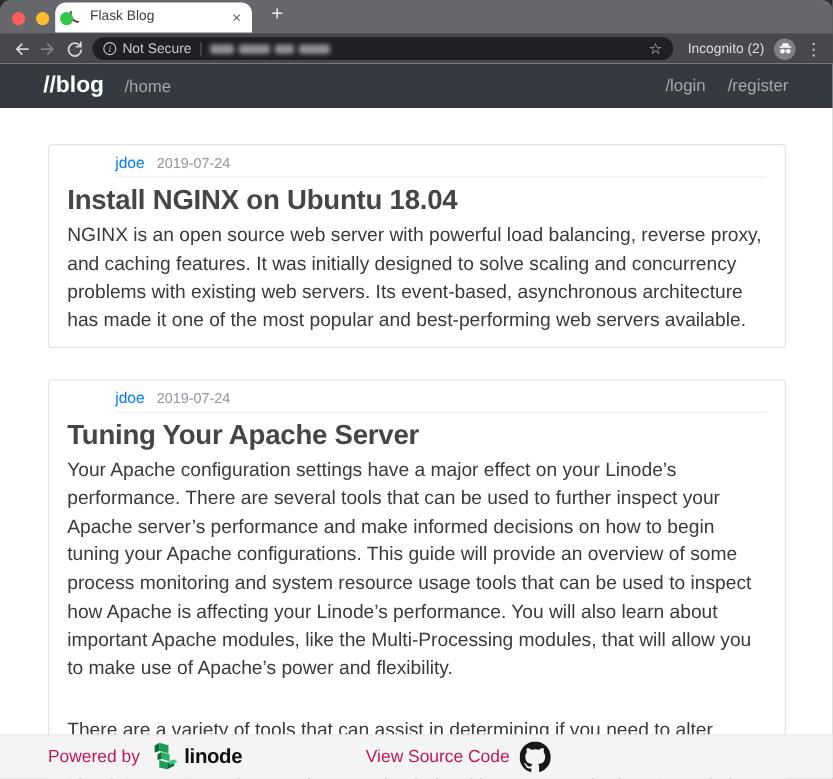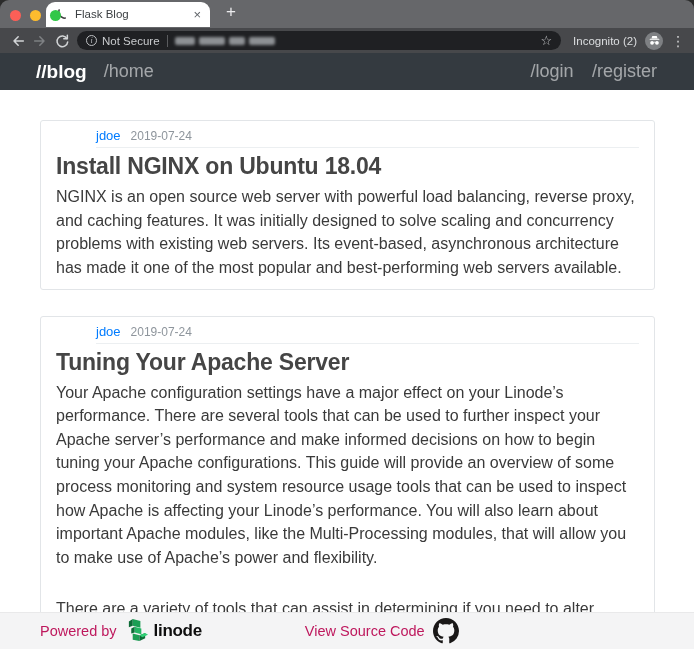--- a/index.html
+++ b/index.html
@@ -30,21 +30,21 @@
   .url-redacted i { display:block; height:8px; border-radius:2px; background:#8d9094; }
   .omni-star { margin-left:auto; color:#c6c8cb; font-size:13px; line-height:1; }
   .incog-label { font-size:11.5px; color:#dcdee0; margin:0 8px 0 6px; white-space:nowrap; }
   .incog-badge { width:18px; height:18px; border-radius:50%; background:#7e8083; display:flex; align-items:center; justify-content:center; flex:none; }
   .menu-dots { color:#d2d3d5; font-size:14px; margin-left:8px; line-height:1; }
 
   
   .page { flex:1; position:relative; background:#ffffff; overflow:hidden; display:flex; flex-direction:column; }
   .navbar { height:37px; background:#343a40; display:flex; align-items:center; padding:0 37px 0 36px; flex:none; }
   .brand { color:#ffffff; font-weight:bold; font-size:19px; margin-right:17px; text-decoration:none; }
-  .nav-link { color:rgba(255,255,255,0.55); font-size:18px; text-decoration:none; margin-right:14px; }
+  .nav-link { color:rgba(255,255,255,0.55); font-size:14px; text-decoration:none; margin-right:14px; }
   .nav-spacer { flex:1; }
   .nav-right .nav-link:last-child { margin-right:0; }
 
   .content { flex:1; overflow:hidden; padding:30px 39px 0 40px; background:#ffffff; }
   .post { background:#fff; border:1px solid #e2e5e8; border-radius:3px; padding:7px 15px 9px; margin-bottom:26px; }
   .post-meta { display:flex; align-items:baseline; gap:10px; border-bottom:1px solid #eceff1; padding-bottom:4px; margin-bottom:5px;margin-left:40px; }
   .post-author { color:#007bff; font-size:13px; text-decoration:none; }
   .post-date { color:#8e959c; font-size:12px; }
   .post-title { font-size:23px; line-height:1.15; color:#454545; font-weight:bold; text-decoration:none; display:block; margin:2px 0 6px; letter-spacing:-0.2px; }
   .post-body { font-size:16px; line-height:1.47; color:#3a3a3a; }

